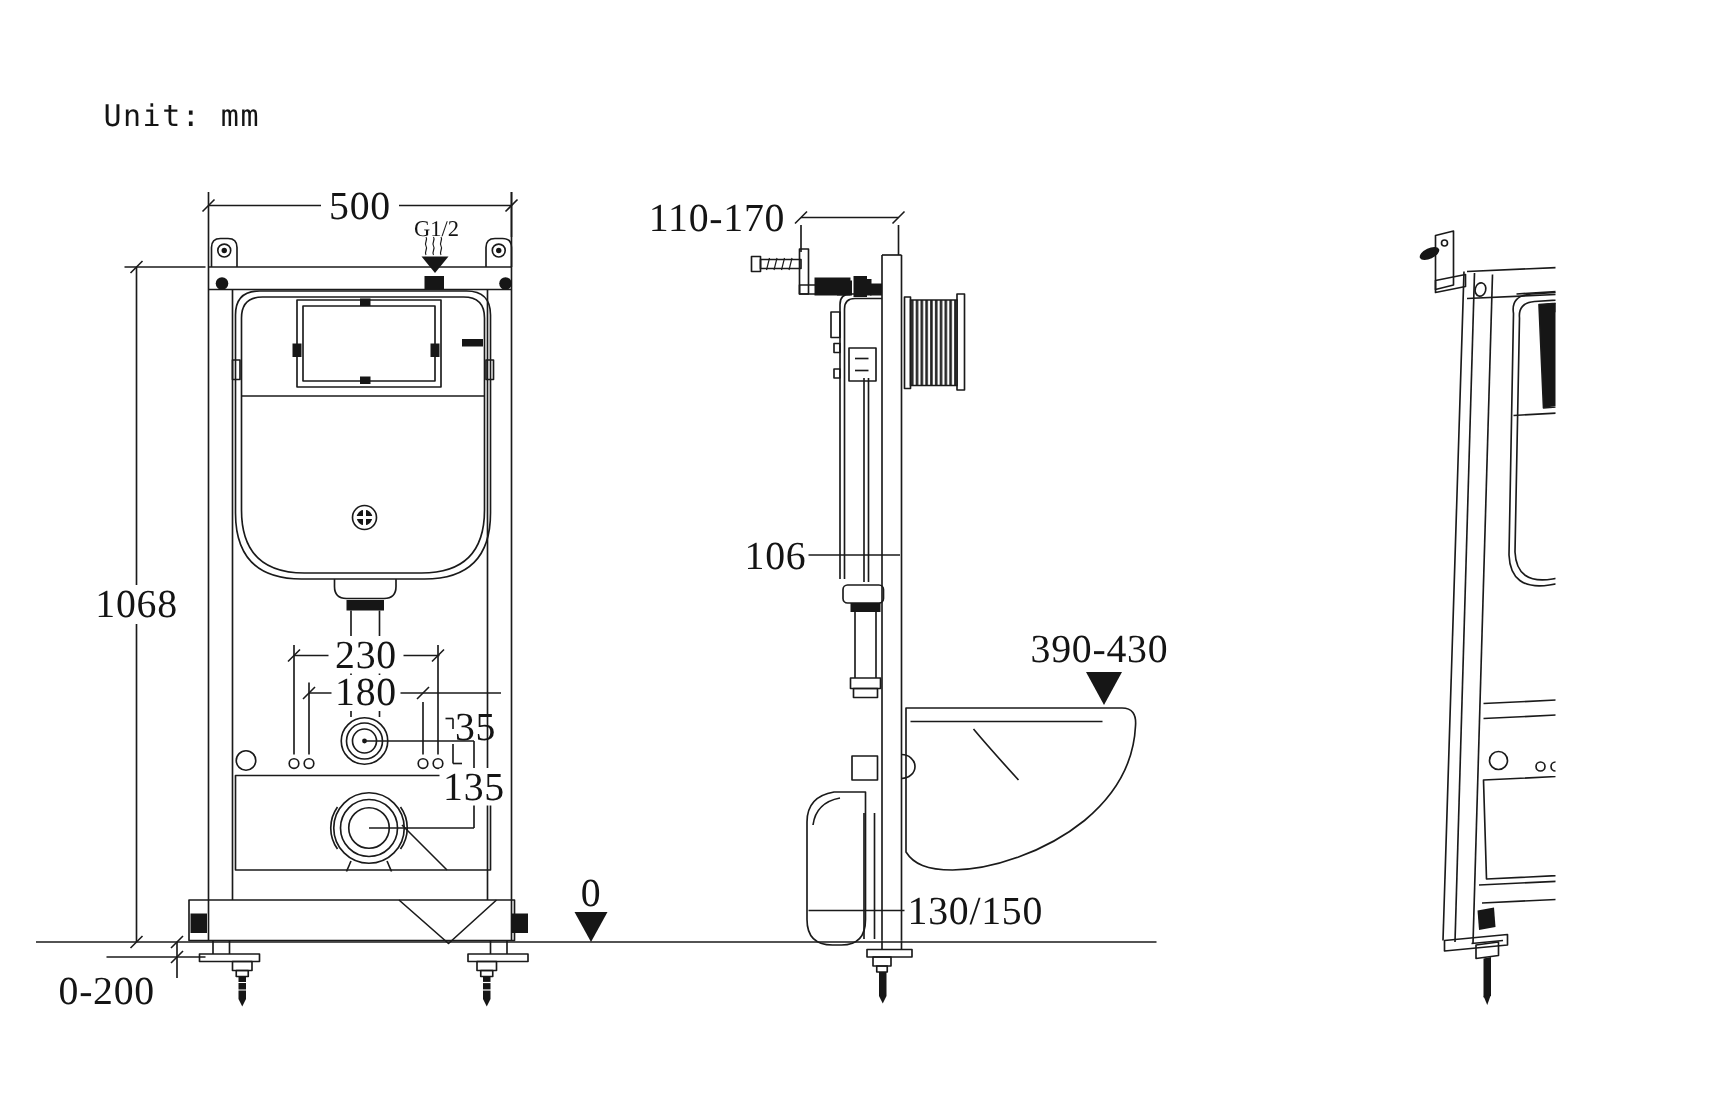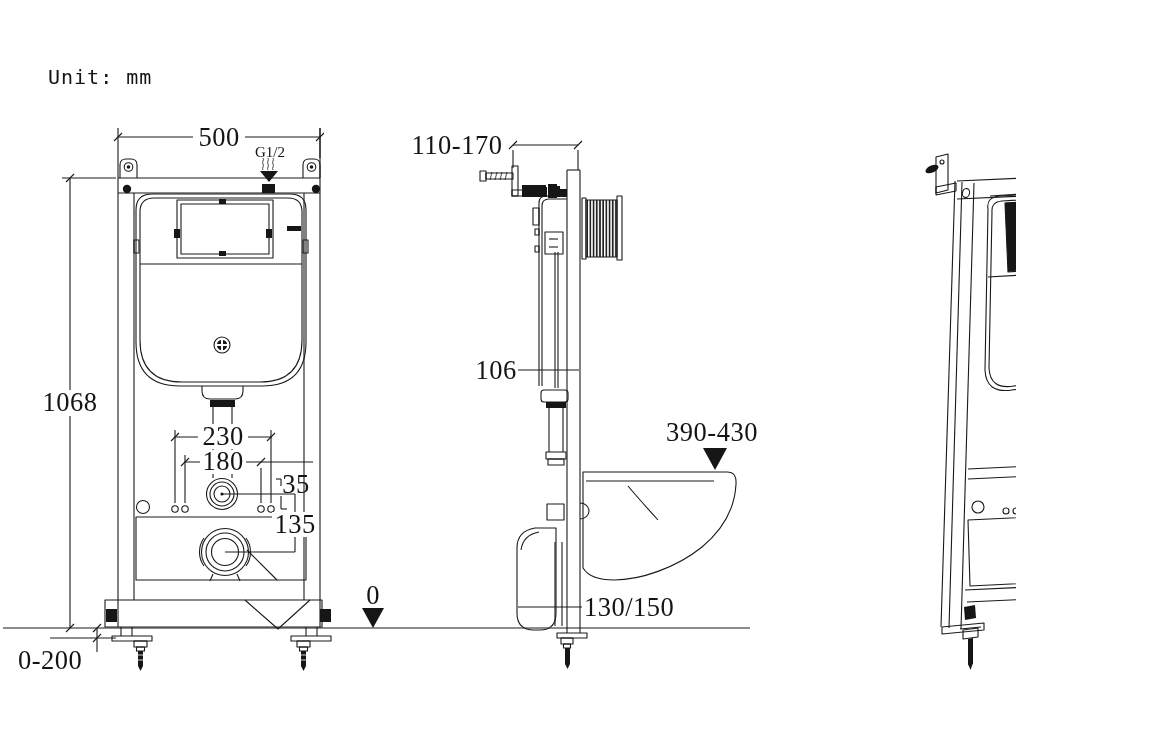--- a/index.html
+++ b/index.html
@@ -1,16 +1,16 @@
 <!DOCTYPE html>
 <html><head>
 <meta charset="utf-8">
 <style>
   html,body{margin:0;padding:0;background:#fff;}
-  .stage{position:relative;width:1016px;height:742px;background:#fff;overflow:hidden;}
+  .stage{position:relative;width:1016px;height:742px;background:#fff;overflow:hidden;margin-left:21px;}
   svg{position:absolute;left:0;top:0;}
   .v{stroke:#1a1a1a;stroke-width:1.1;fill:none;stroke-linejoin:round;}
   .thin{stroke-width:0.8;}
   .f{fill:#161616;stroke:none;}
   .mask{fill:#ffffff;stroke:none;}
   text{fill:#141414;stroke:none;}
   .dim{font-family:"Liberation Serif","DejaVu Serif",serif;font-size:26.5px;letter-spacing:0.5px;}
   .dim-xs{font-family:"Liberation Serif","DejaVu Serif",serif;font-size:15px;}
   .mono{font-family:"DejaVu Sans Mono",monospace;font-size:20px;letter-spacing:1px;}
 </style>

